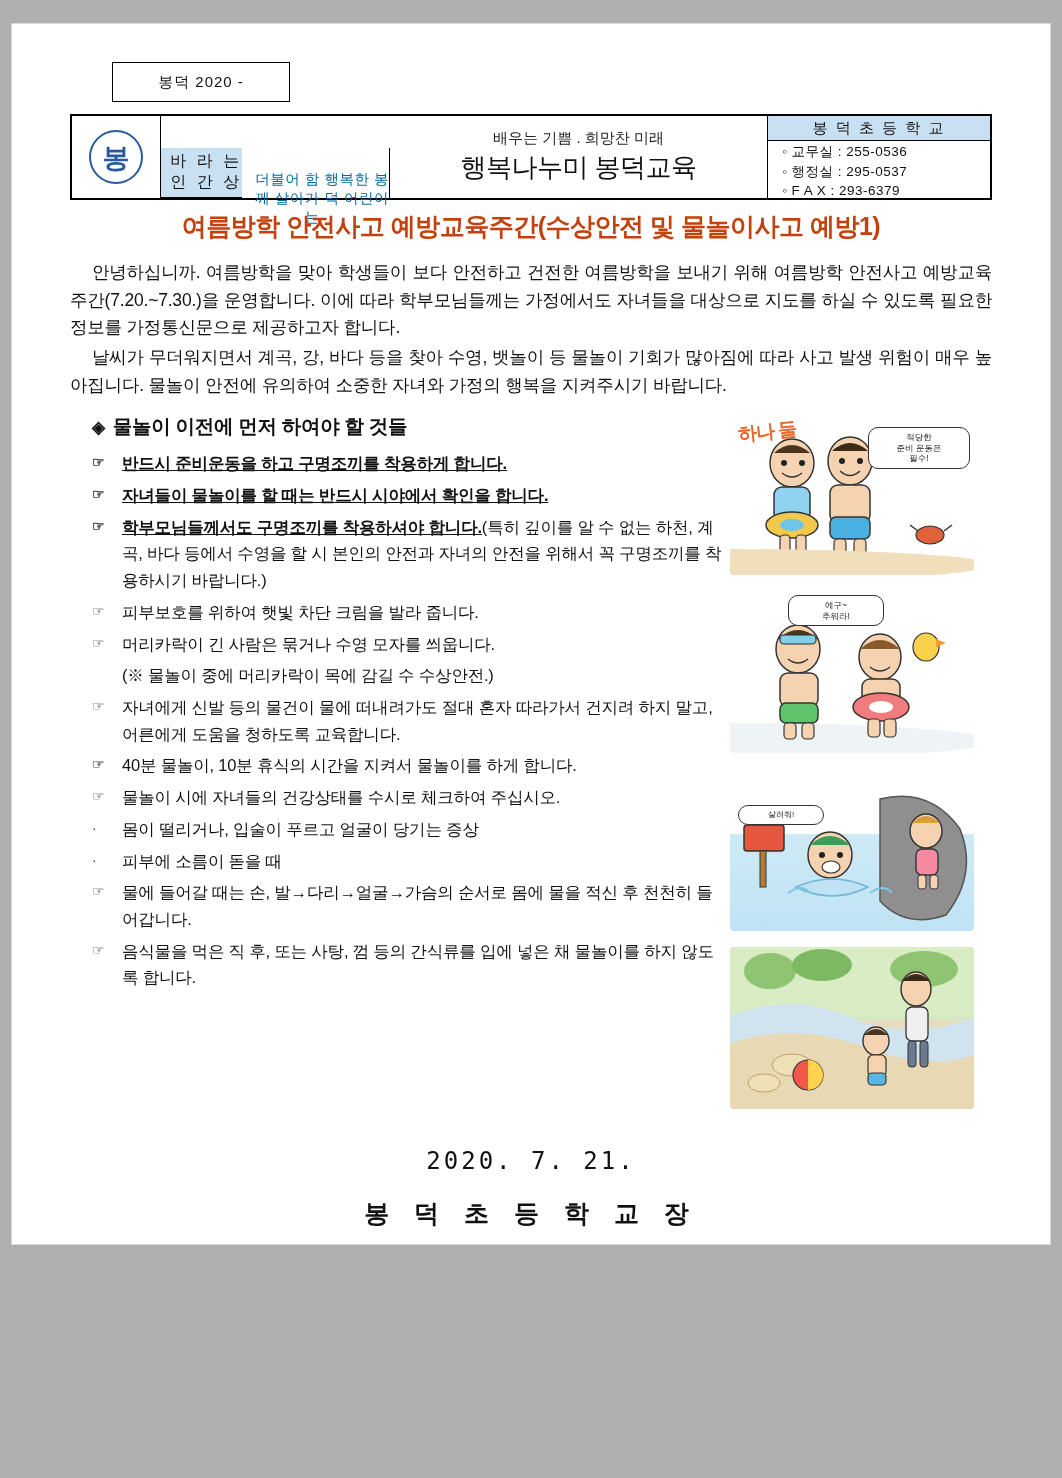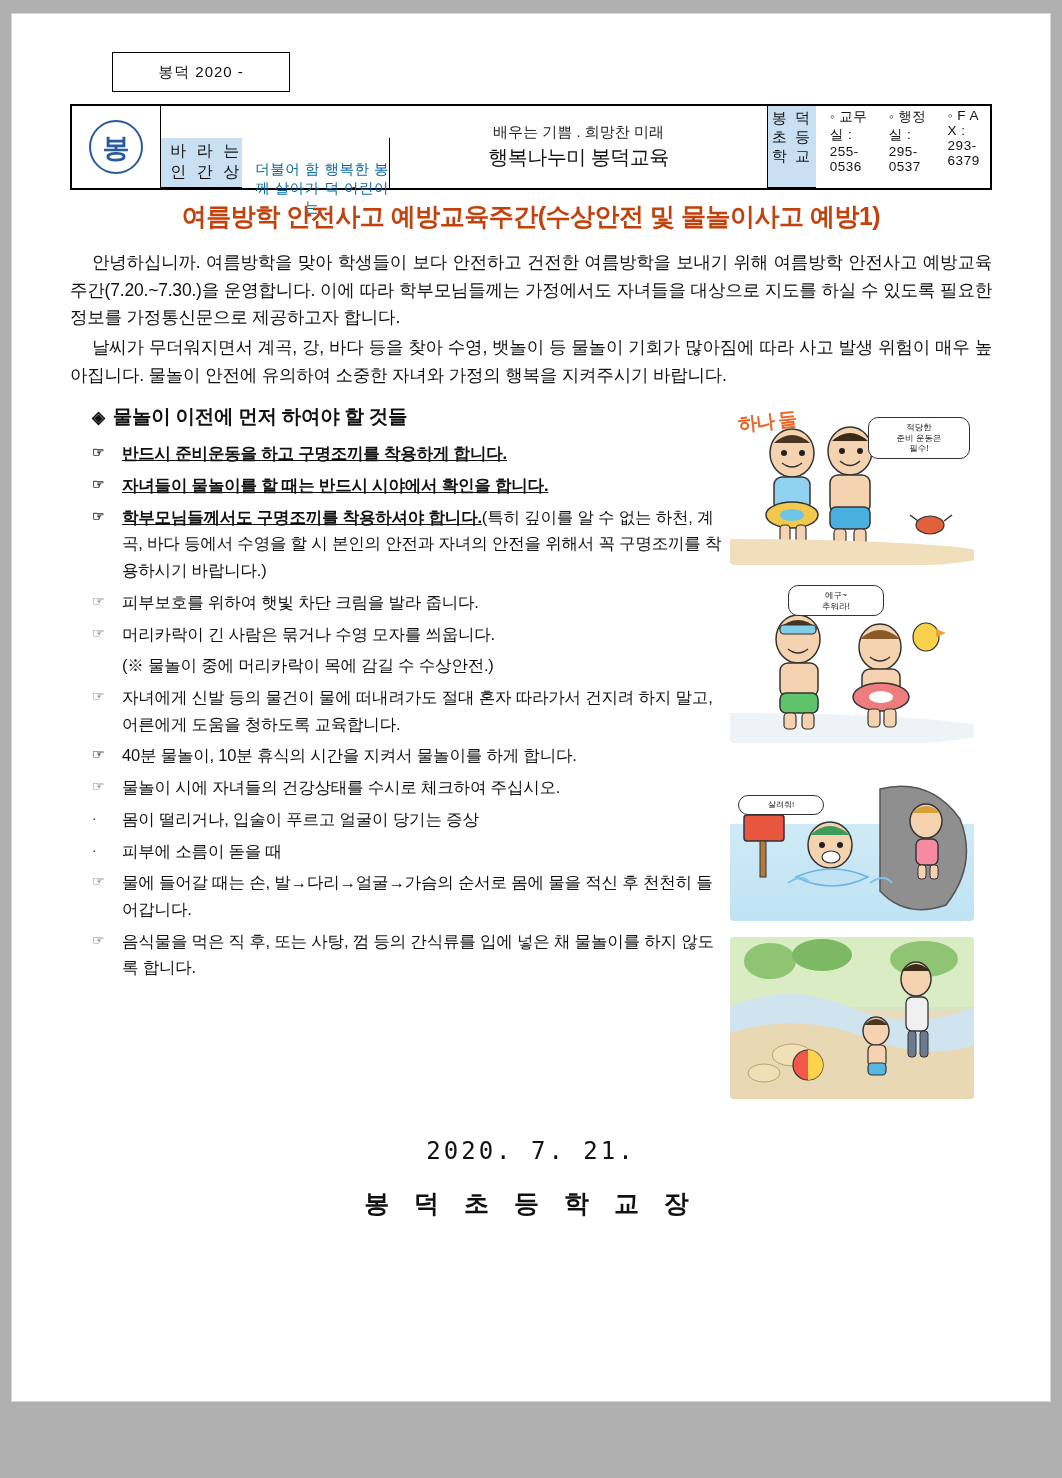--- a/index.html
+++ b/index.html
@@ -8,23 +8,23 @@
     background: #b0b0b0;
   }
   body {
     width: 1062px;
     height: 1478px;
     font-family: "Liberation Sans", sans-serif;
   }
   .page {
     position: absolute;
     left: 12px;
-    top: 14px;
+    top: 24px;
     width: 1038px;
-    height: 1387px;
+    height: 1220px;
     background: #ffffff;
     box-shadow: 0 0 0 1px #d8d8d8;
     overflow: hidden;
   }
   .inner {
     position: relative;
     margin: 0 auto;
     width: 922px;
     padding-top: 38px;
   }
@@ -103,29 +103,29 @@
     align-items: center;
     justify-content: center;
     text-align: center;
   }
   .lh-center .sub {
     font-size: 15px;
     color: #222;
     margin-bottom: 2px;
   }
   .lh-center .main {
-    font-size: 20px;
+    font-size: 26px;
     color: #111;
     font-weight: 500;
     letter-spacing: -0.5px;
   }
   .lh-right {
     width: 222px;
     display: flex;
-    flex-direction: row;
+    flex-direction: column;
   }
   .lh-right .title {
     background: #c9e0f2;
     border-bottom: 1px solid #000;
     font-size: 15px;
     letter-spacing: 2px;
     color: #111;
     text-align: center;
     padding: 3px 0 2px;
   }

